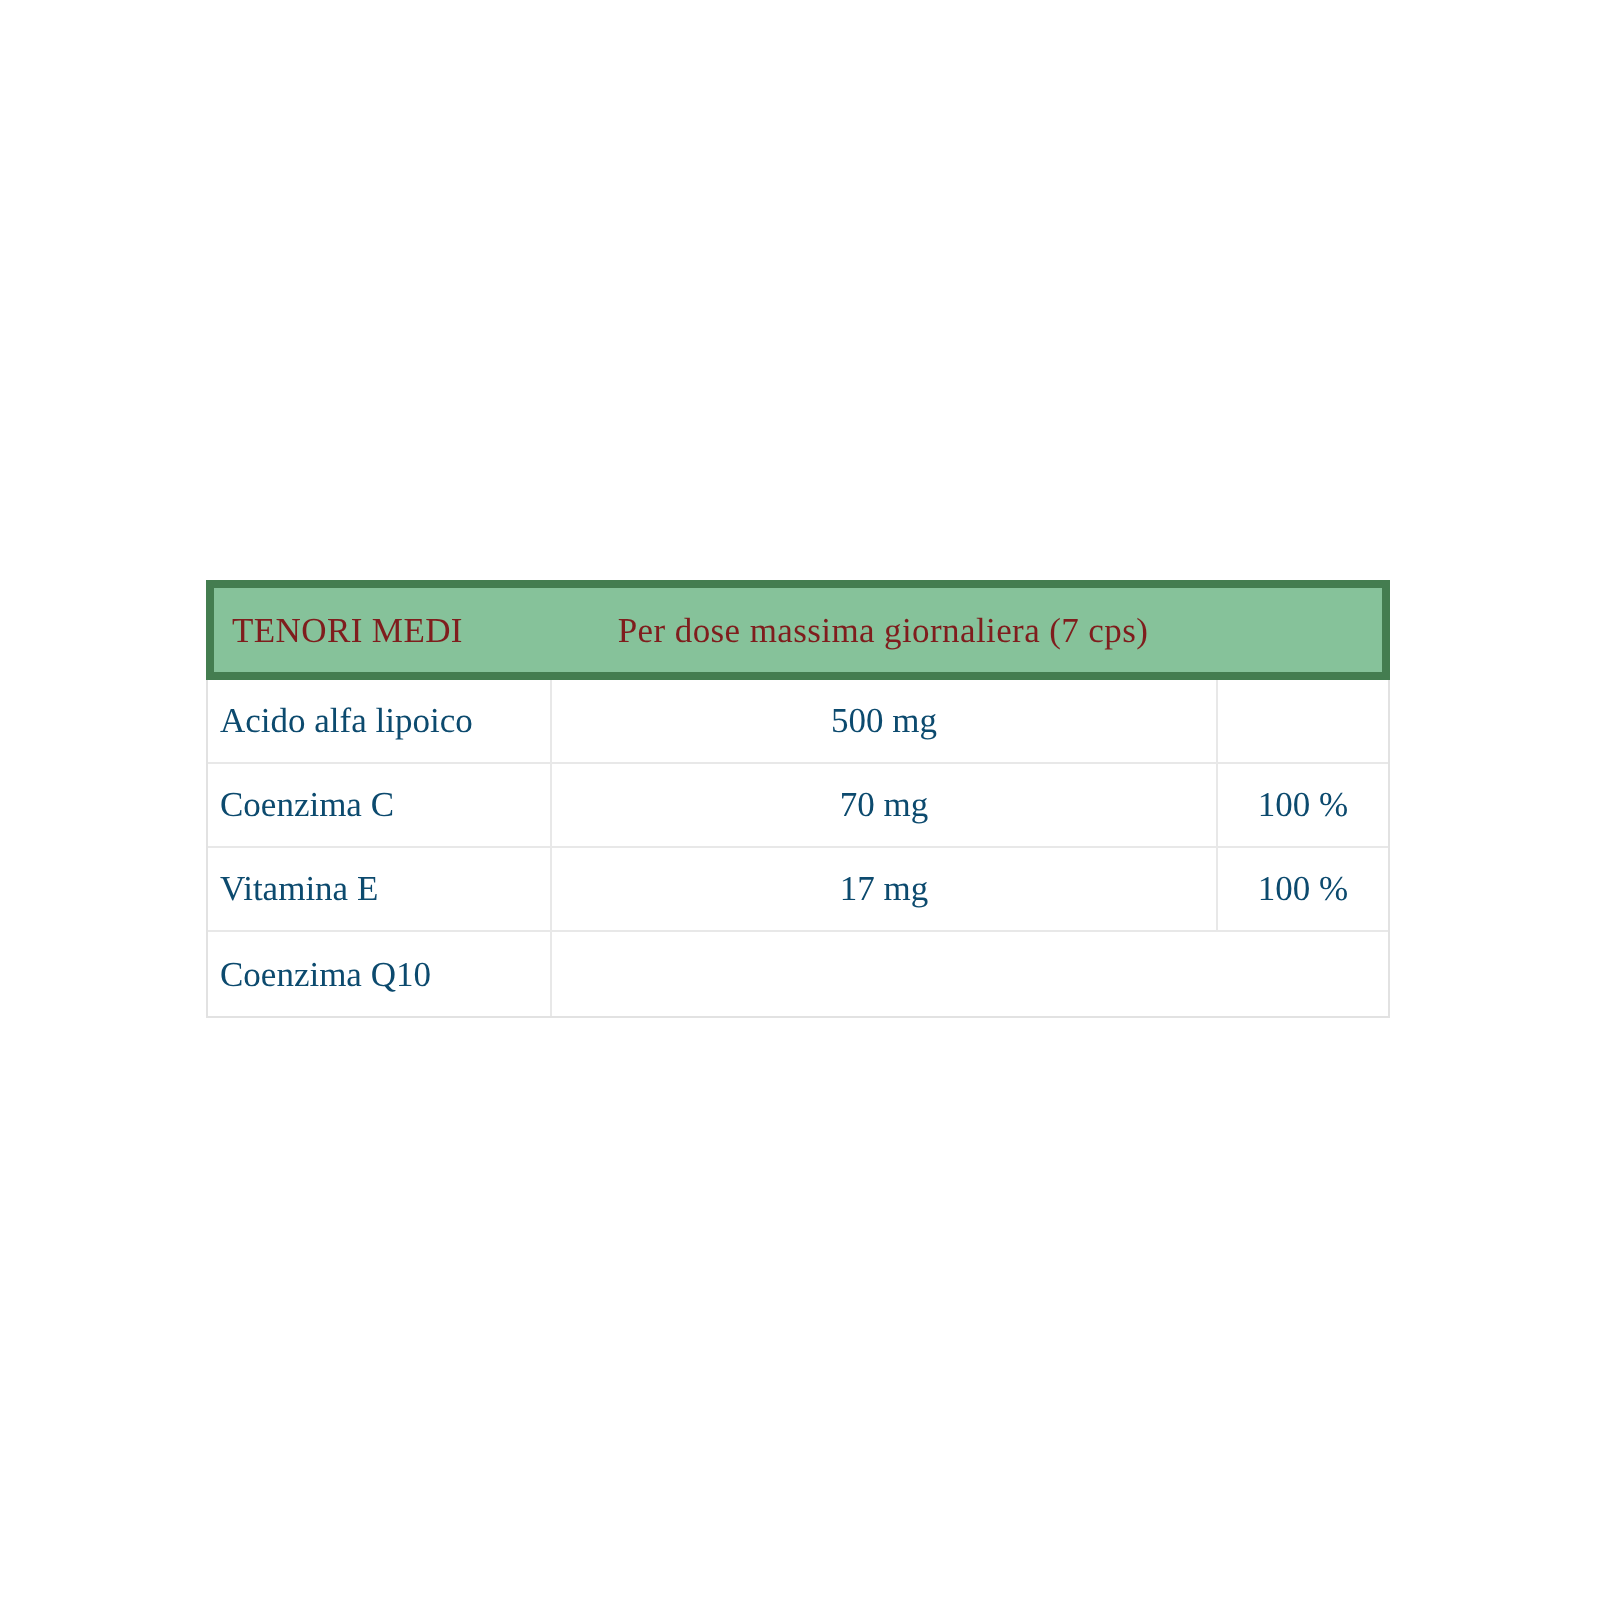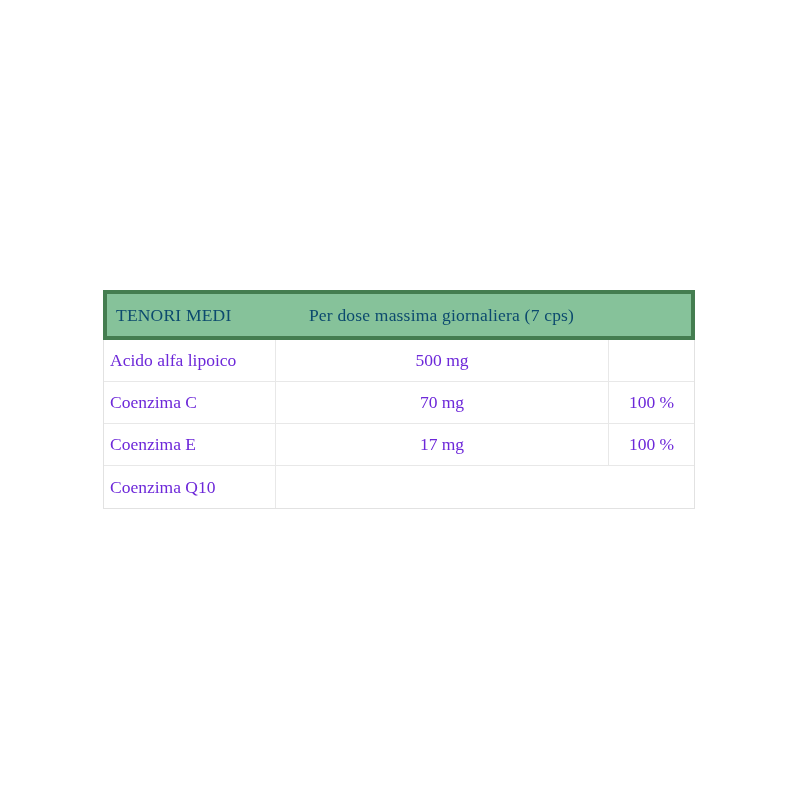--- a/index.html
+++ b/index.html
@@ -23,21 +23,21 @@
   }
 
   
   .table-header {
     display: flex;
     box-sizing: border-box;
     width: 100%;
     height: 50px;
     background: #86c29a;
     border: 4px solid #447d50;
-    color: #0c4a6e;
+    color: #7f1d1d;
   }
   .th {
     display: flex;
     align-items: center;
     box-sizing: border-box;
     font-size: 17.5px;
     letter-spacing: 0.2px;
     white-space: nowrap;
   }
   .th-label {
@@ -71,21 +71,21 @@
     border-bottom: 1px solid #e8e8e8;
   }
   .table-row.last-row {
     border-bottom: none;
   }
   .td {
     display: flex;
     align-items: center;
     box-sizing: border-box;
     font-size: 17.5px;
-    color: #6d28d9;
+    color: #0c4a6e;
     white-space: nowrap;
   }
   .td-name {
     width: 172px;
     padding-left: 6px;
     justify-content: flex-start;
     border-right: 1px solid #e8e8e8;
   }
   .td-dose {
     width: 333px;
@@ -115,21 +115,21 @@
       <div class="td td-nrv"></div>
     </div>
 
     <div class="table-row">
       <div class="td td-name">Coenzima C</div>
       <div class="td td-dose">70 mg</div>
       <div class="td td-nrv">100 %</div>
     </div>
 
     <div class="table-row">
-      <div class="td td-name">Coenzima E</div>
+      <div class="td td-name">Vitamina E</div>
       <div class="td td-dose">17 mg</div>
       <div class="td td-nrv">100 %</div>
     </div>
 
     <div class="table-row last-row">
       <div class="td td-name">Coenzima Q10</div>
       <div class="td td-nrv"></div>
     </div>
 
   </div>

